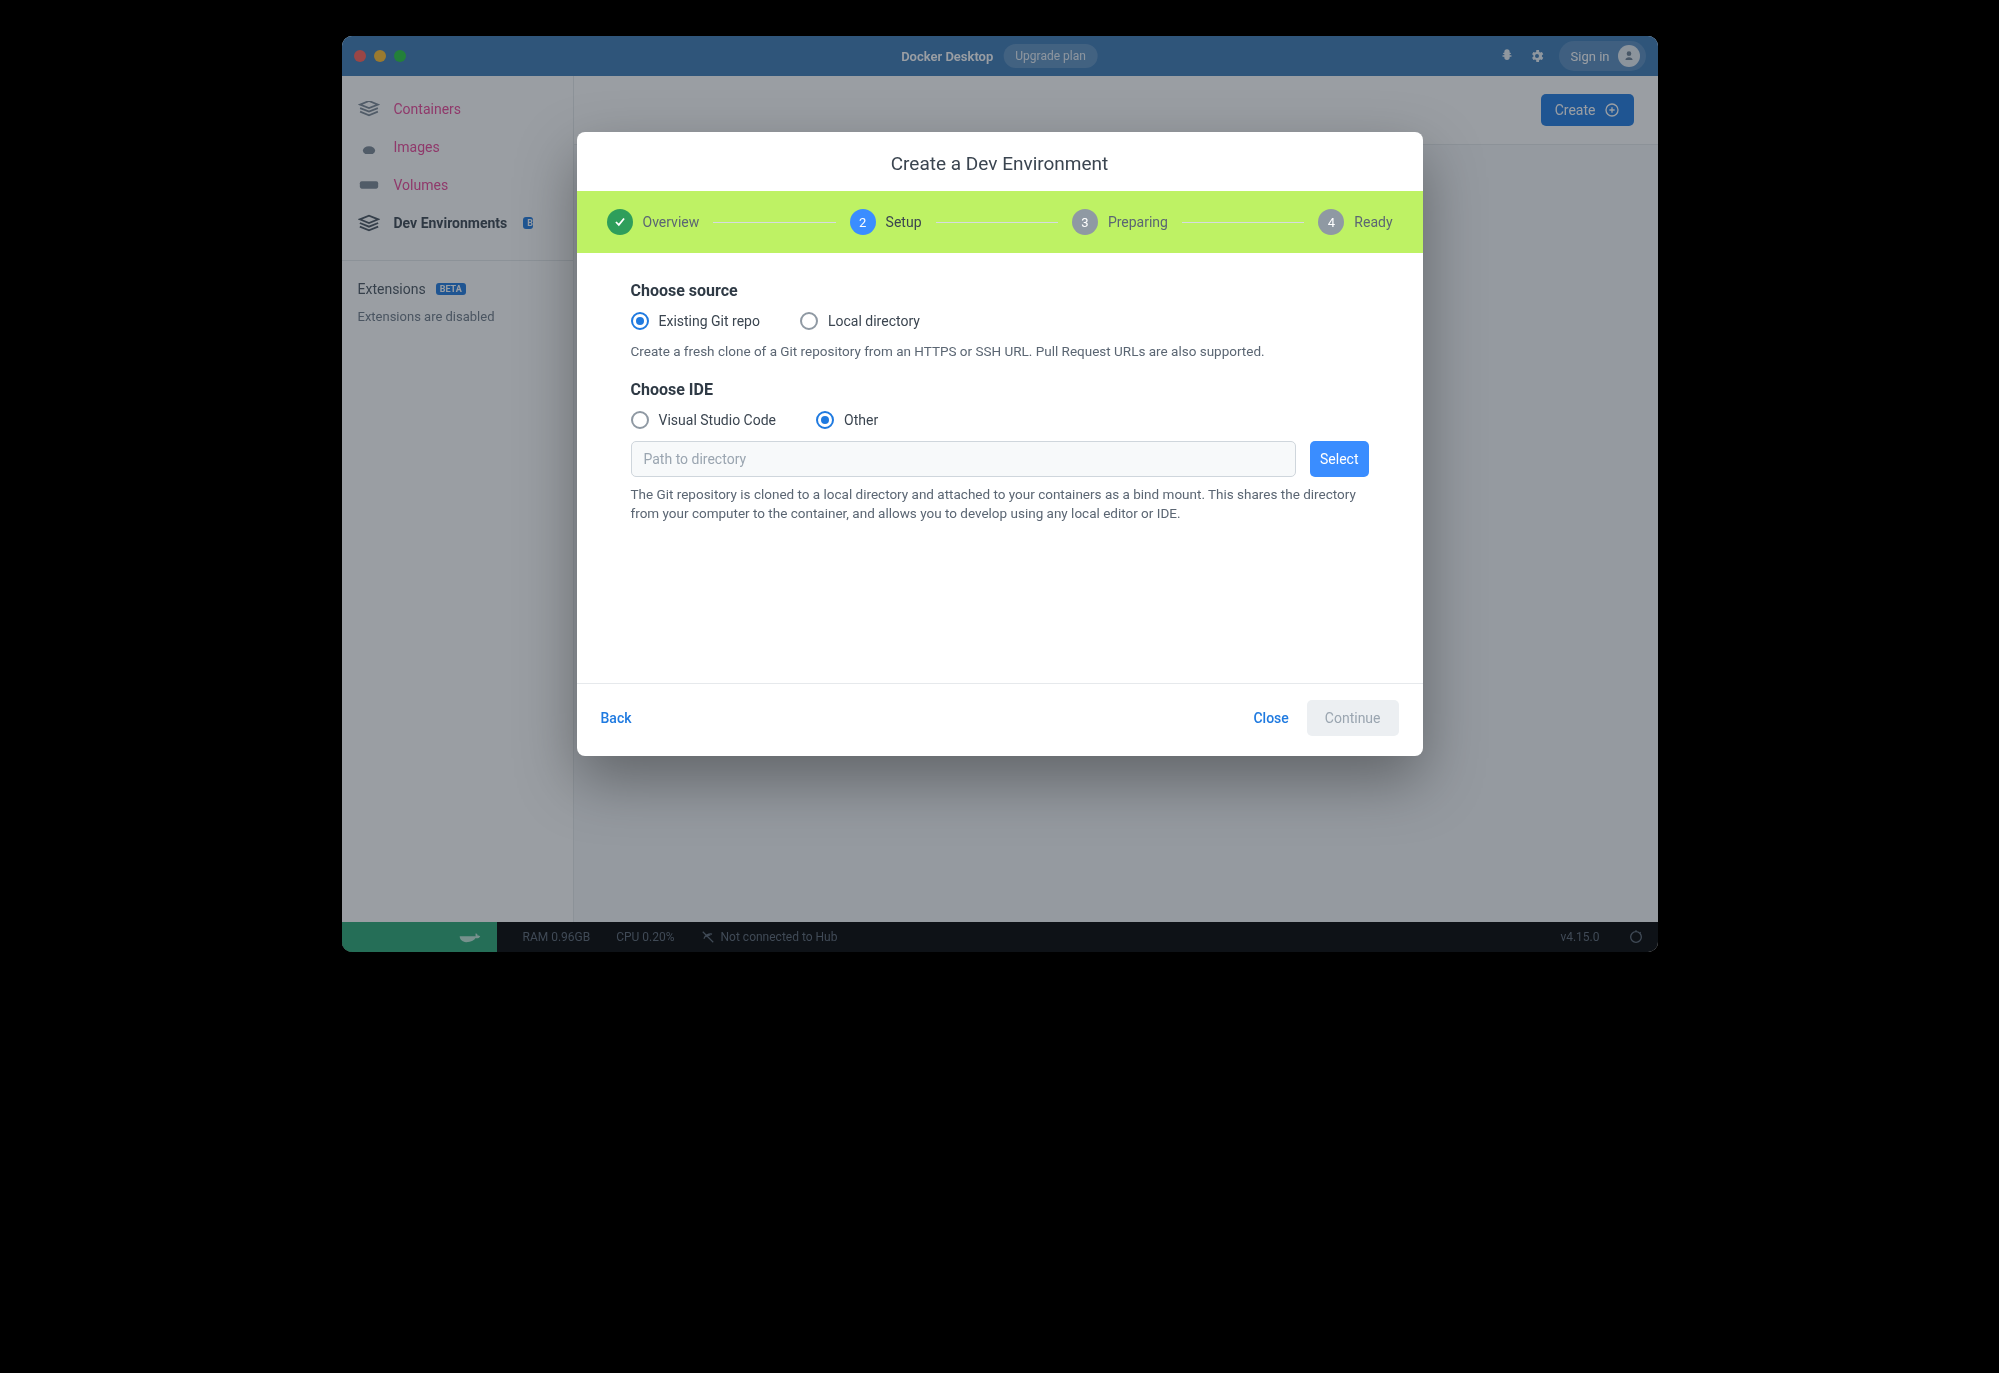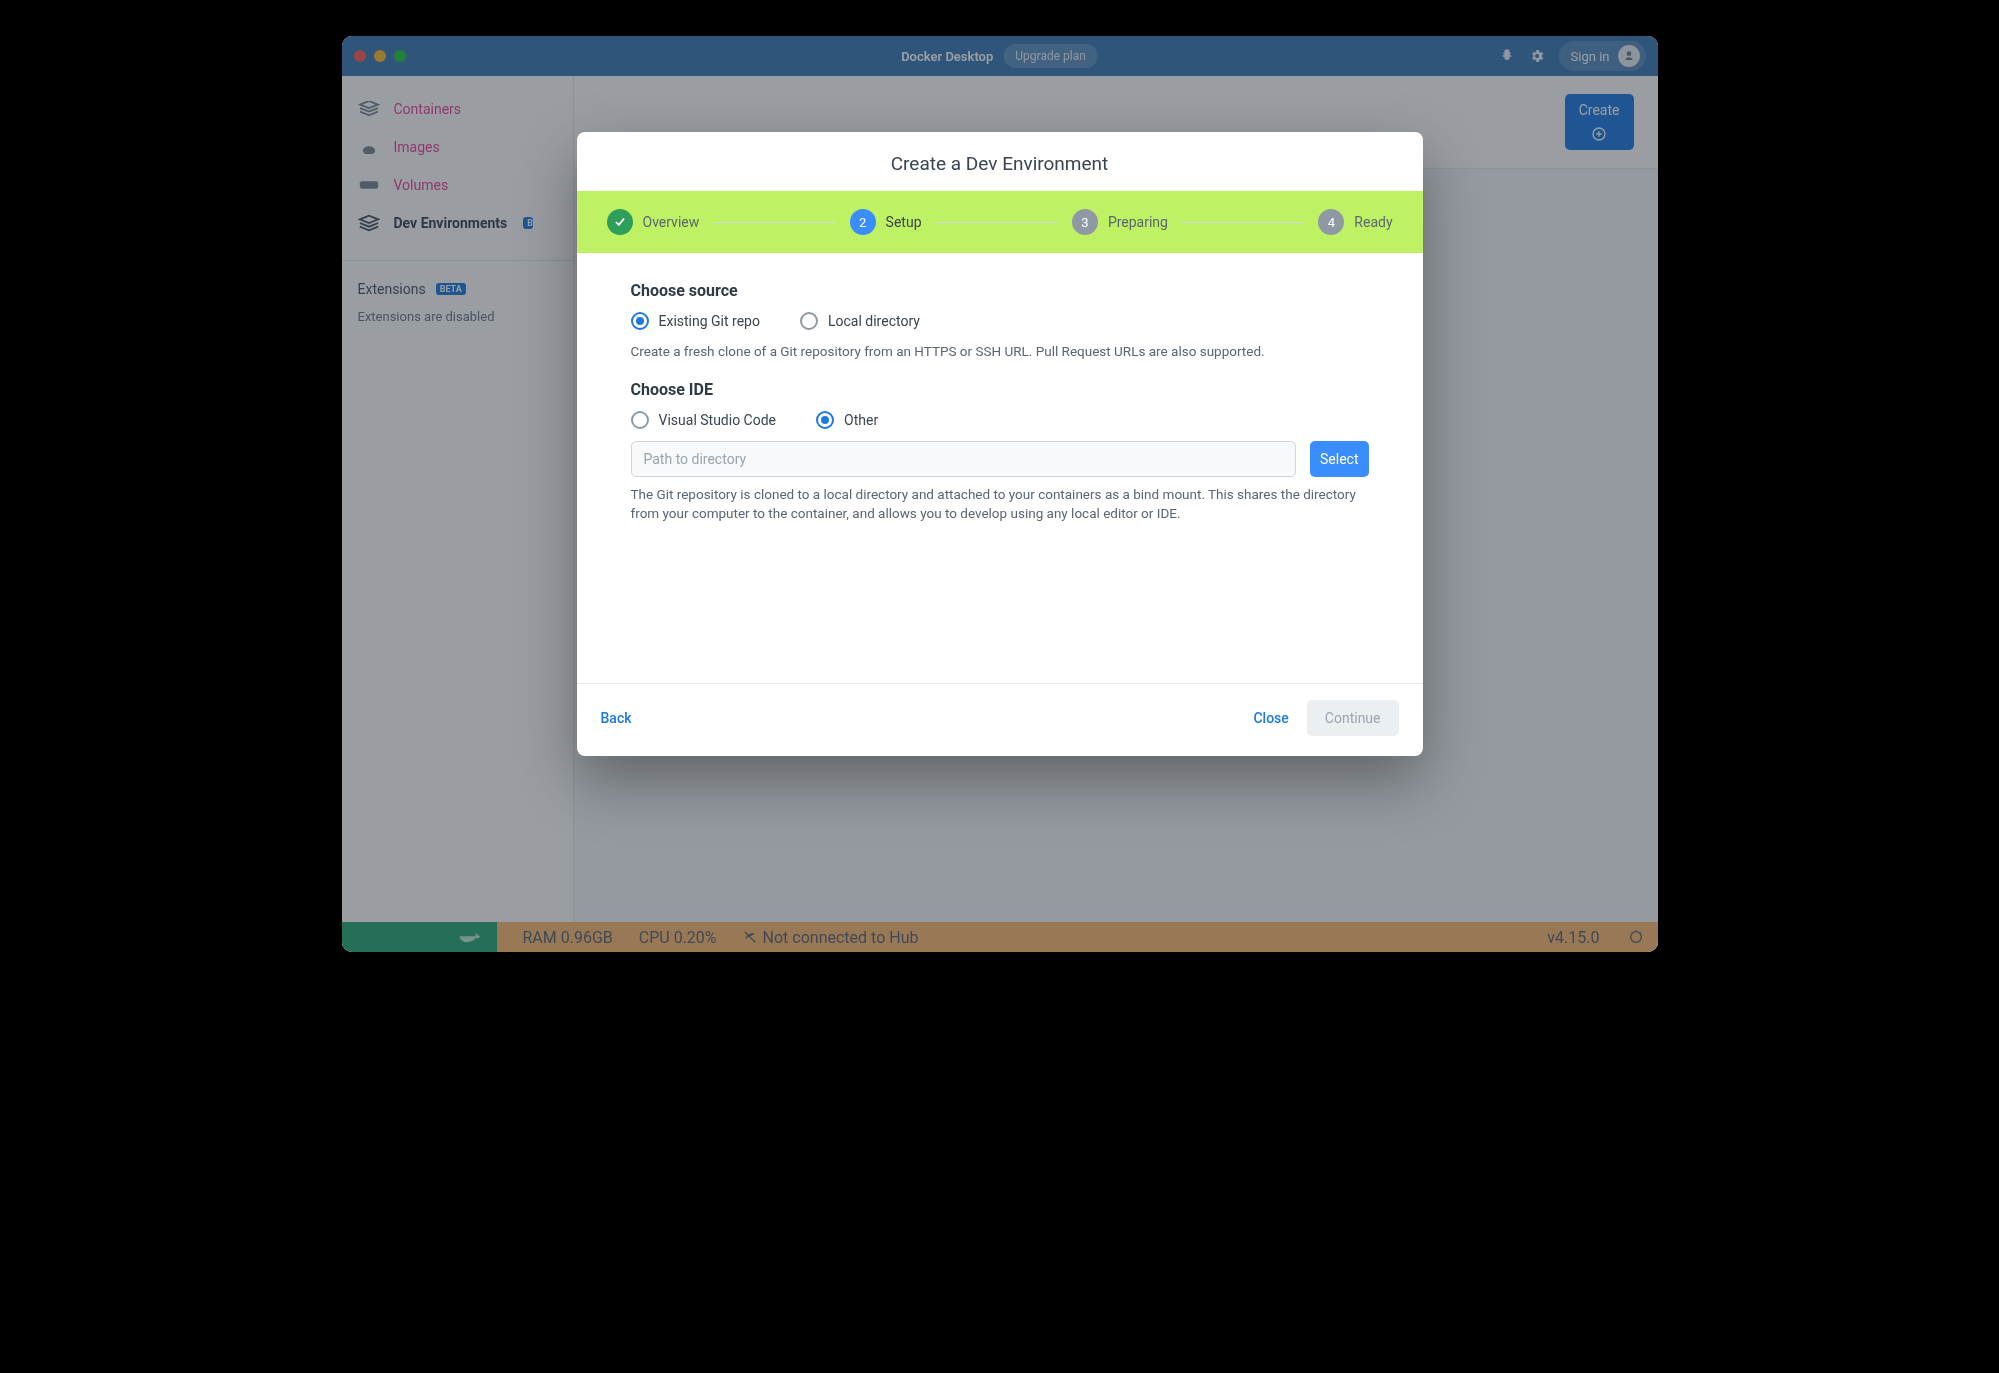--- a/index.html
+++ b/index.html
@@ -55,30 +55,30 @@
 .ext-row { display: flex; align-items: center; gap: 8px; padding: 6px 16px; color: #4a5560; font-size: 14px; }
 .ext-disabled { padding: 6px 16px; color: #6e7a87; font-size: 13px; }
 
 .main { flex: 1 1 auto; background: #f6f8fa; position: relative; }
 .page-head { display: flex; align-items: center; padding: 18px 24px; border-bottom: 1px solid #e6e9ec; background: #fff; }
 .create-btn {
   margin-left: auto;
   background: #1f7ae0; color: #fff;
   border: none; border-radius: 5px;
   padding: 8px 14px; font-size: 14px;
-  display: flex; align-items: center; gap: 8px; flex-direction: column;
+  display: flex; align-items: center; gap: 8px;
 }
 .create-btn svg { width: 16px; height: 16px; stroke: #fff; fill: none; stroke-width: 2; }
 
 
 .statusbar {
   height: 30px; flex: 0 0 auto;
   display: flex; align-items: center;
-  font-size: 16px; color: #5b6673;
-  background: #fdba74;
+  font-size: 12px; color: #5b6673;
+  background: #000000;
 }
 .status-green { width: 155px; height: 100%; background: #2aa876; display: flex; align-items: center; justify-content: flex-end; padding-right: 14px; }
 .status-green svg { width: 26px; height: 18px; fill: #bfe8d8; }
 .status-item { margin-left: 26px; }
 .status-hub { display: flex; align-items: center; gap: 6px; }
 .status-right { margin-left: auto; display: flex; align-items: center; gap: 28px; padding-right: 14px; }
 
 
 .dim {
   position: absolute; inset: 0;

